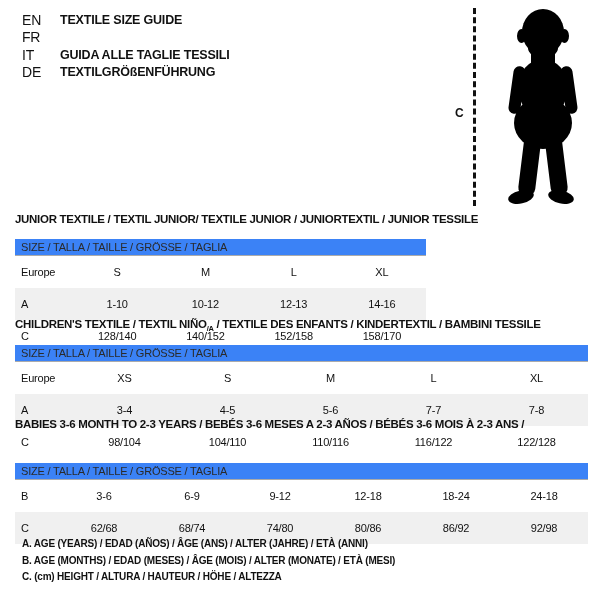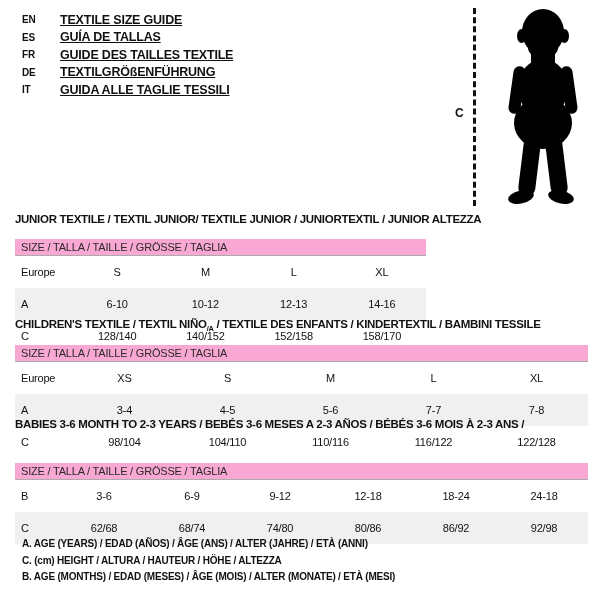--- a/index.html
+++ b/index.html
@@ -5,35 +5,35 @@
   * { margin:0; padding:0; box-sizing:border-box; }
   html,body { background:#ffffff; }
   .canvas {
     position:relative; width:600px; height:600px; background:#ffffff;
     font-family:"Liberation Sans", sans-serif; color:#111111;
     letter-spacing:-0.2px; overflow:hidden;
   }
   
   .lang-block { position:absolute; left:22px; top:11px; }
   .lang-row { display:flex; height:17.5px; align-items:center; }
-  .lang-code { width:38px; font-size:10px; font-weight:700; }
-  .lang-text { font-size:12.5px; font-weight:700;text-decoration:underline; }
+  .lang-code { width:38px; font-size:14px; font-weight:400; }
+  .lang-text { font-size:12.5px; font-weight:700; }
   
   .height-line { position:absolute; left:473px; top:8px; height:198px; width:0;
     border-left:3px dashed #111; }
   .height-label { position:absolute; left:455px; top:106px; font-size:12px; font-weight:700; }
   .baby-svg { position:absolute; left:497px; top:6px; }
   
   .tbl-title { position:absolute; left:15px; font-size:11.5px; font-weight:700;
     letter-spacing:-0.3px; white-space:nowrap; }
   .tbl-title sub { font-size:7.5px; }
   .tbl-title .tline { display:block; line-height:16px; }
   
   .table-block { position:absolute; left:15px; }
-  .size-bar { background:#f9a8d4; border-bottom:1px solid #ababab; height:17px;
+  .size-bar { background:#3b82f6; border-bottom:1px solid #ababab; height:17px;
     line-height:16px; font-size:11px; color:#2a2a2a; padding-left:6px; }
   table { border-collapse:collapse; table-layout:fixed; width:100%; }
   td { font-size:11px; height:32px; text-align:center; padding:0; vertical-align:middle;
     white-space:nowrap; }
   td.lbl { text-align:left; padding-left:6px; }
   tr.alt { background:#f0f0f0; }
   
   .notes { position:absolute; left:22px; top:536px; }
   .note-line { font-size:10px; font-weight:700; line-height:16.5px; white-space:nowrap; }
 </style>
@@ -41,34 +41,29 @@
 <body>
 
 <div class="canvas">
 
   <div class="lang-block">
     <div class="lang-row">
       <span class="lang-code">EN</span>
       <span class="lang-text">TEXTILE SIZE GUIDE</span>
     </div>
     <div class="lang-row">
-      <span class="lang-code">ES</span>
-      <span class="lang-text">GUÍA DE TALLAS</span>
-    </div>
-    <div class="lang-row">
       <span class="lang-code">FR</span>
-      <span class="lang-text">GUIDE DES TAILLES TEXTILE</span>
+    </div>
+    <div class="lang-row">
+      <span class="lang-code">IT</span>
+      <span class="lang-text">GUIDA ALLE TAGLIE TESSILI</span>
     </div>
     <div class="lang-row">
       <span class="lang-code">DE</span>
       <span class="lang-text">TEXTILGRÖßENFÜHRUNG</span>
-    </div>
-    <div class="lang-row">
-      <span class="lang-code">IT</span>
-      <span class="lang-text">GUIDA ALLE TAGLIE TESSILI</span>
     </div>
   </div>
 
   <div class="height-line"></div>
   <div class="height-label">C</div>
   <svg class="baby-svg" width="90" height="200" viewBox="0 0 90 200" aria-hidden="true">
     <g fill="#000000">
       <ellipse cx="46" cy="26" rx="21" ry="23"></ellipse>
       <ellipse cx="24.5" cy="30" rx="4.5" ry="7"></ellipse>
       <ellipse cx="67.5" cy="30" rx="4.5" ry="7"></ellipse>
@@ -78,42 +73,42 @@
       <ellipse cx="46" cy="117" rx="29" ry="26"></ellipse>
       <rect x="14" y="60" width="12" height="48" rx="6" transform="rotate(8 20 84)"></rect>
       <rect x="66" y="60" width="12" height="48" rx="6" transform="rotate(-8 72 84)"></rect>
       <rect x="24" y="128" width="17" height="62" rx="8" transform="rotate(7 32 160)"></rect>
       <rect x="51" y="128" width="17" height="62" rx="8" transform="rotate(-7 59 160)"></rect>
       <ellipse cx="24" cy="191" rx="13" ry="6.5" transform="rotate(-12 24 191)"></ellipse>
       <ellipse cx="64" cy="191" rx="13" ry="6.5" transform="rotate(12 64 191)"></ellipse>
     </g>
   </svg>
 
-  <div class="tbl-title" style="top:213px;">JUNIOR TEXTILE / TEXTIL JUNIOR/ TEXTILE JUNIOR / JUNIORTEXTIL / JUNIOR ALTEZZA</div>
+  <div class="tbl-title" style="top:213px;">JUNIOR TEXTILE / TEXTIL JUNIOR/ TEXTILE JUNIOR / JUNIORTEXTIL / JUNIOR TESSILE</div>
   <div class="table-block" style="top:239px; width:411px;">
     <div class="size-bar">SIZE / TALLA / TAILLE / GRÖSSE / TAGLIA</div>
     <table>
       <colgroup>
           <col style="width:58px">
           <col>
           <col>
           <col>
           <col>
         </colgroup>
       <tbody>
           <tr>
         <td class="lbl">Europe</td>
         <td>S</td>
         <td>M</td>
         <td>L</td>
         <td>XL</td>
       </tr>
       <tr class="alt">
         <td class="lbl">A</td>
-        <td>6-10</td>
+        <td>1-10</td>
         <td>10-12</td>
         <td>12-13</td>
         <td>14-16</td>
       </tr>
       <tr>
         <td class="lbl">C</td>
         <td>128/140</td>
         <td>140/152</td>
         <td>152/158</td>
         <td>158/170</td>
@@ -198,17 +193,17 @@
         <td>80/86</td>
         <td>86/92</td>
         <td>92/98</td>
       </tr>
     </tbody>
       </table>
   </div>
 
   <div class="notes">
     <div class="note-line">A. AGE (YEARS) / EDAD (AÑOS) / ÂGE (ANS) / ALTER (JAHRE) / ETÀ (ANNI)</div>
+    <div class="note-line">B. AGE (MONTHS) / EDAD (MESES) / ÂGE (MOIS) / ALTER (MONATE) / ETÀ (MESI)</div>
     <div class="note-line">C. (cm) HEIGHT / ALTURA / HAUTEUR / HÖHE / ALTEZZA</div>
-    <div class="note-line">B. AGE (MONTHS) / EDAD (MESES) / ÂGE (MOIS) / ALTER (MONATE) / ETÀ (MESI)</div>
   </div>
 
 </div>
 
 </body></html>

